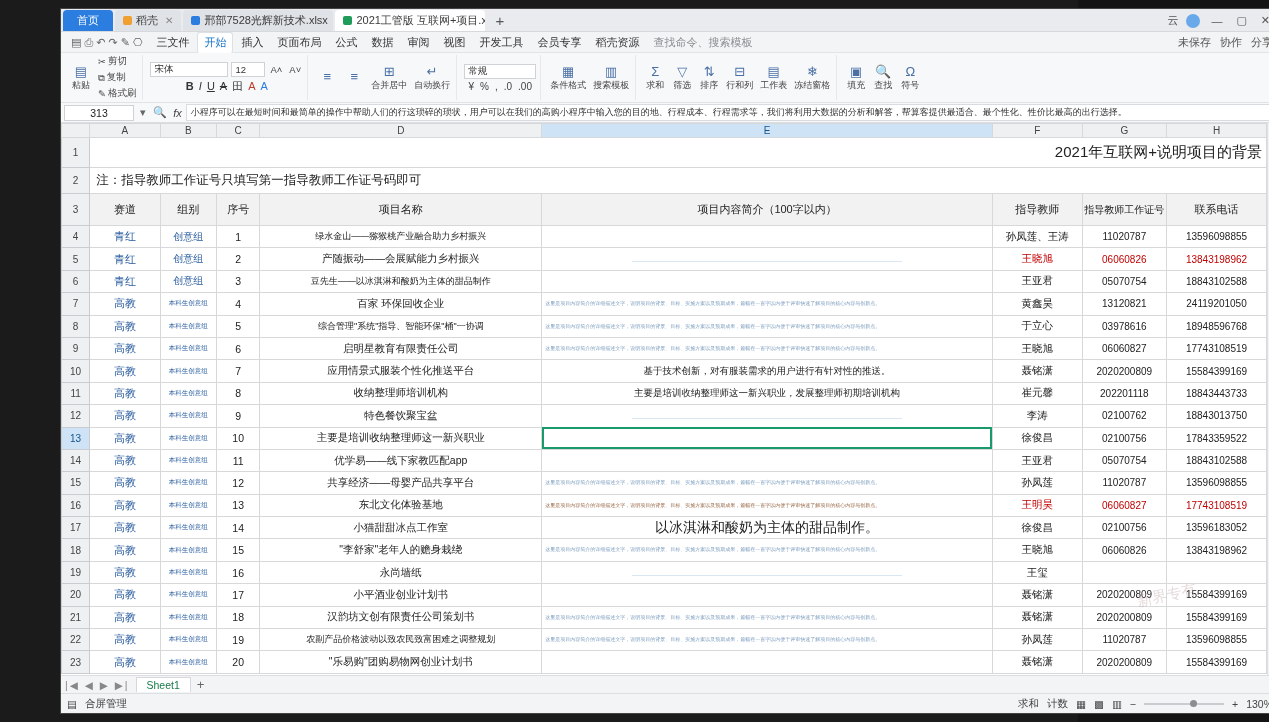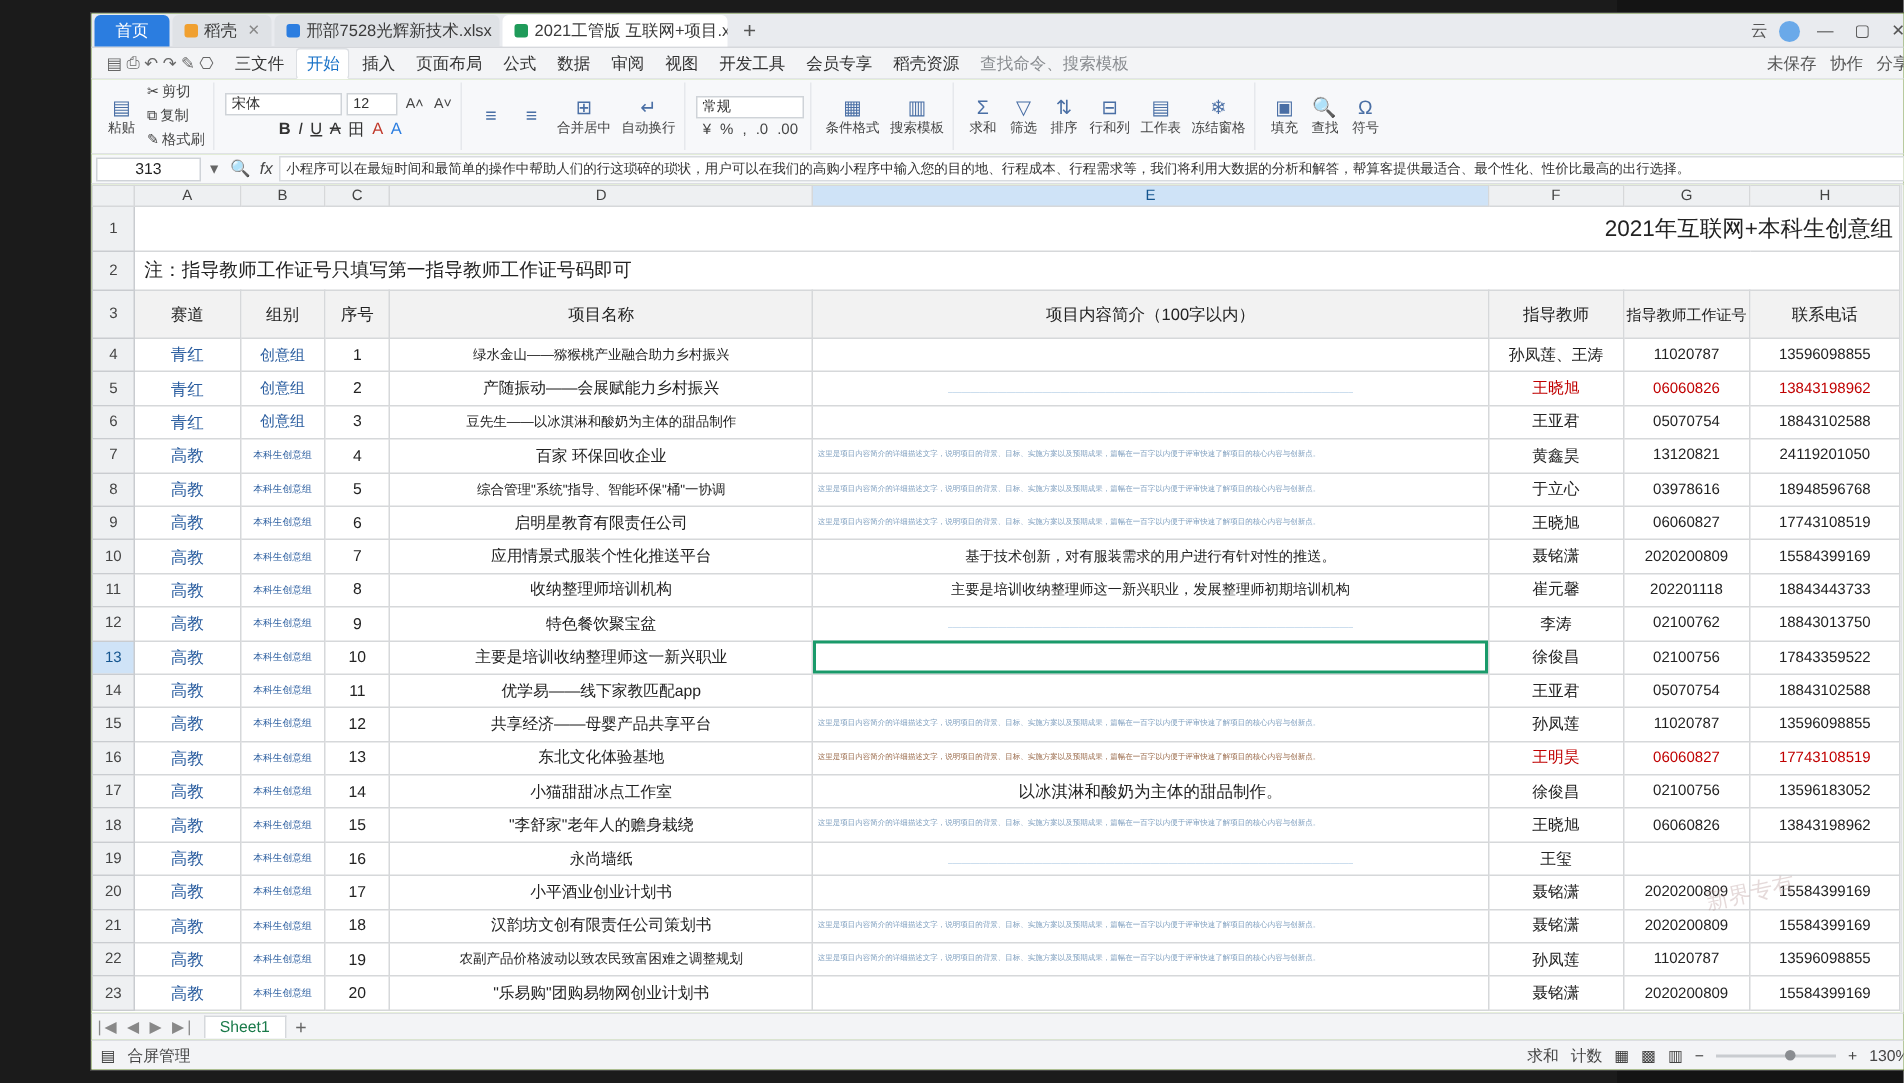--- a/index.html
+++ b/index.html
@@ -379,21 +379,21 @@
             <th>D</th>
             <th class="sel">E</th>
             <th>F</th>
             <th>G</th>
             <th>H</th>
           </tr>
         </thead>
         <tbody>
           <tr style="height:30px">
             <td class="rowh">1</td>
-            <td colspan="8" class="big-title">2021年互联网+本科生创意组</td>
+            <td colspan="8" class="big-title">2021年互联网+说明项目的背景</td>
           </tr>
           <tr style="height:26px">
             <td class="rowh">2</td>
             <td colspan="8" class="note">注：指导教师工作证号只填写第一指导教师工作证号码即可</td>
           </tr>
           <tr style="height:32px">
             <td class="rowh">3</td>
             <td class="hdr-cell">赛道</td>
             <td class="hdr-cell">组别</td>
             <td class="hdr-cell">序号</td>
@@ -546,21 +546,21 @@
               <td class="c t-red" style="font-size:10.5px">王明昊</td>
               <td class="c t-red" style="font-size:10px">06060827</td>
               <td class="c t-red" style="font-size:10px">17743108519</td>
             </tr>
             <tr>
               <td class="rowh">17</td>
               <td class="c " style="color:#2a5d9f;font-size:11px">高教</td>
               <td class="c " style="color:#2a5d9f;font-size:6.5px">本科生创意组</td>
               <td class="c " style="font-size:10.5px">14</td>
               <td class="c " style="font-size:10.5px">小猫甜甜冰点工作室</td>
-              <td class="c" style="font-size:11px">以冰淇淋和酸奶为主体的甜品制作。</td>
+              <td class="c" style="font-size:14px">以冰淇淋和酸奶为主体的甜品制作。</td>
               <td class="c " style="font-size:10.5px">徐俊昌</td>
               <td class="c " style="font-size:10px">02100756</td>
               <td class="c " style="font-size:10px">13596183052</td>
             </tr>
             <tr>
               <td class="rowh">18</td>
               <td class="c " style="color:#2a5d9f;font-size:11px">高教</td>
               <td class="c " style="color:#2a5d9f;font-size:6.5px">本科生创意组</td>
               <td class="c " style="font-size:10.5px">15</td>
               <td class="c " style="font-size:10.5px">"李舒家"老年人的赡身栽绕</td>

